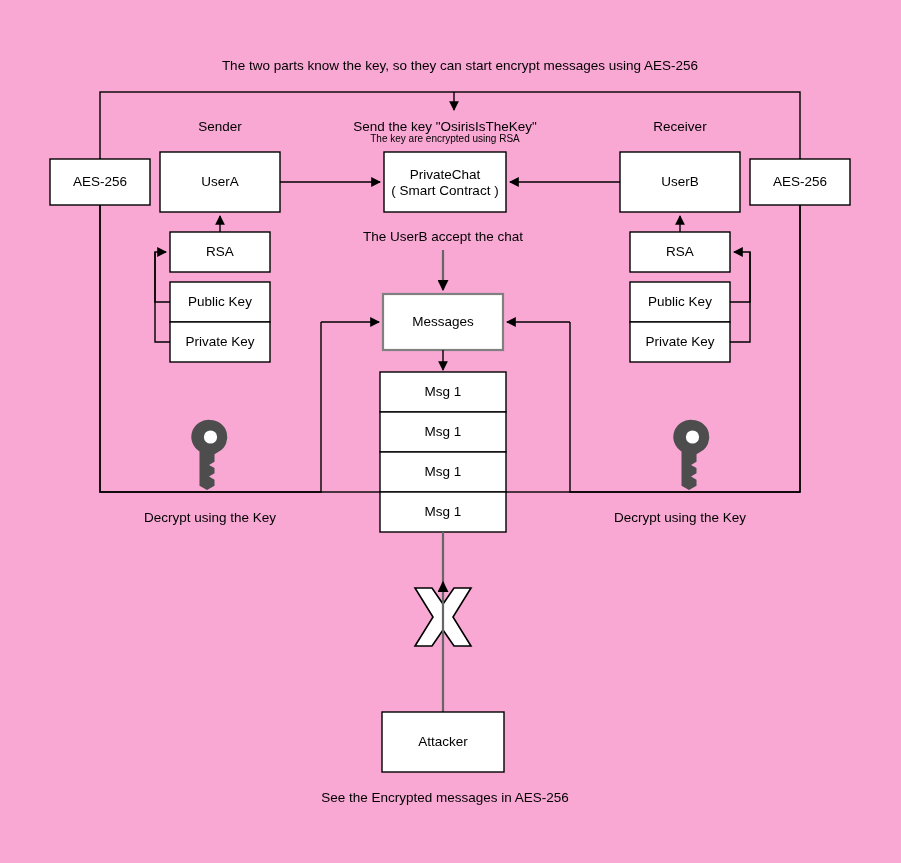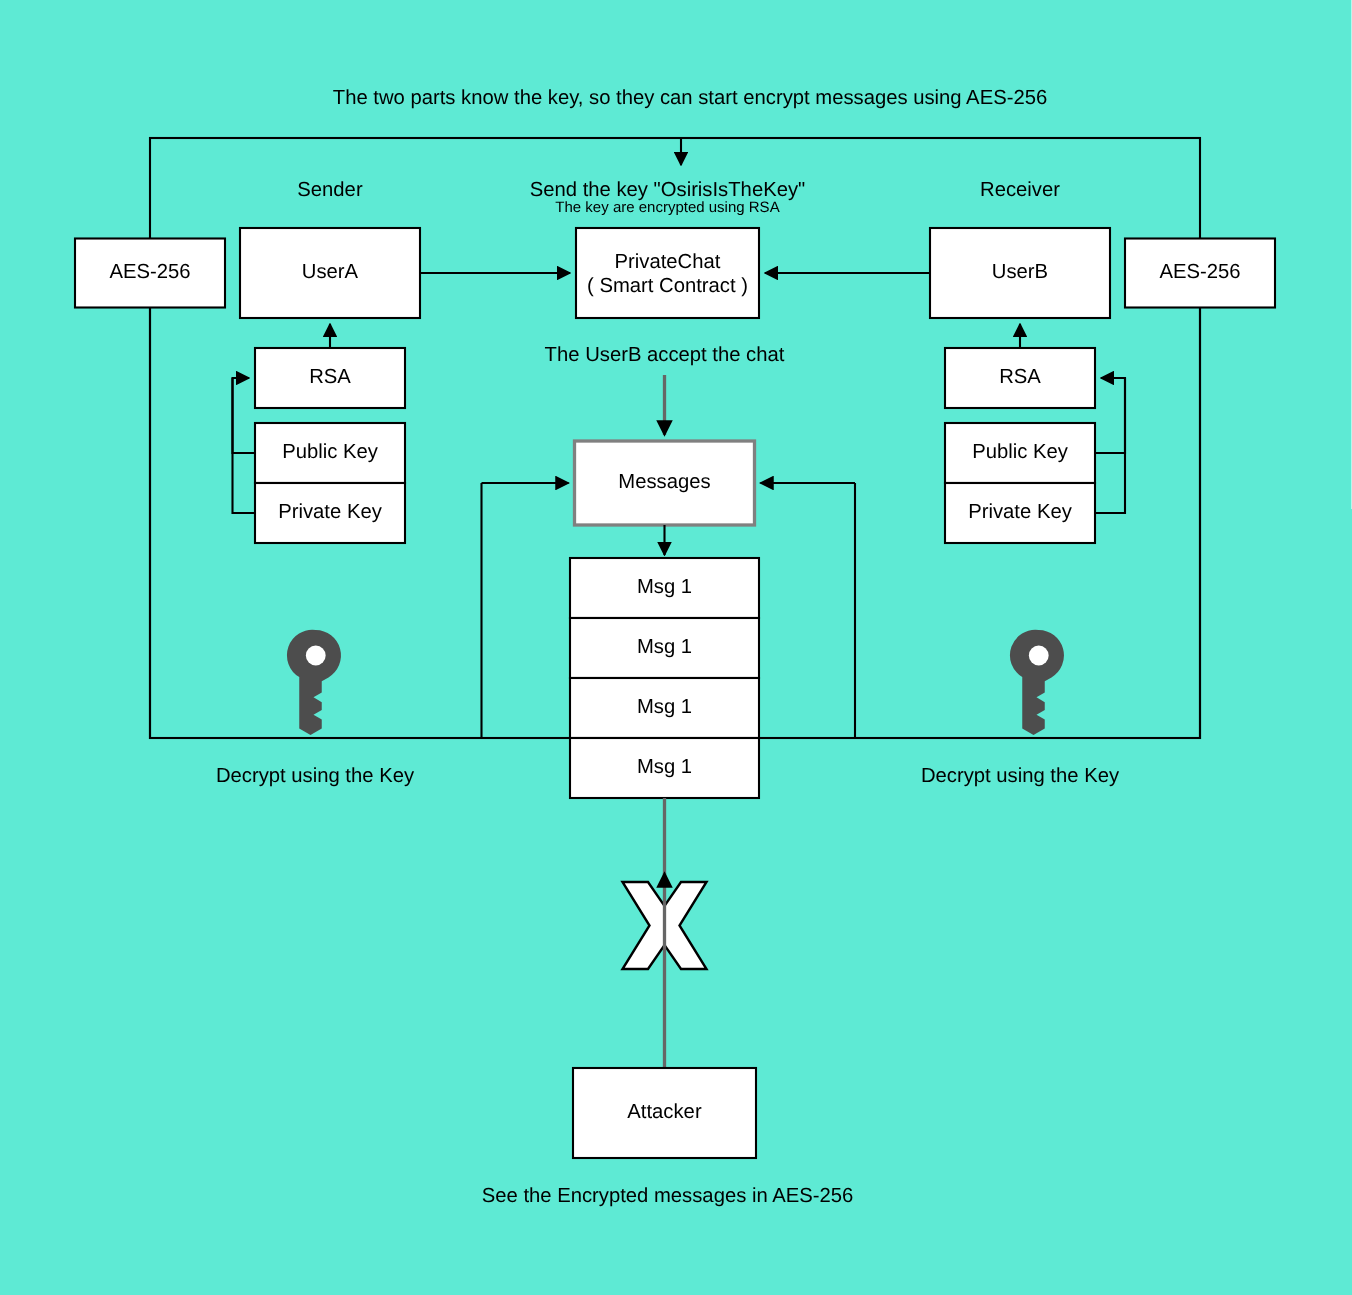--- a/index.html
+++ b/index.html
@@ -9,21 +9,21 @@
     background: #ffffff;
   }
   body {
     font-family: "Liberation Sans", sans-serif;
     color: #000000;
   }
   #diagram-root {
     position: relative;
     width: 901px;
     height: 863px;
-    background: #5eead4;
+    background: #f9a8d4;
     overflow: hidden;
   }
   svg.diagram {
     display: block;
     width: 901px;
     height: 863px;
   }
   text {
     font-family: "Liberation Sans", sans-serif;
     fill: #000000;

